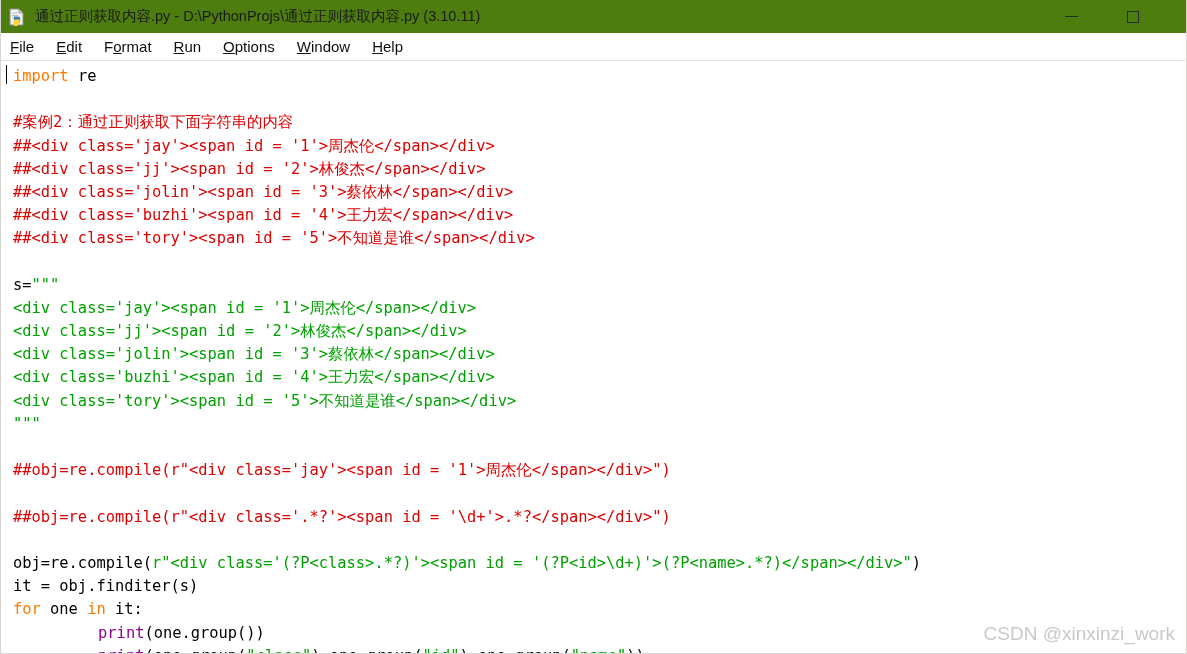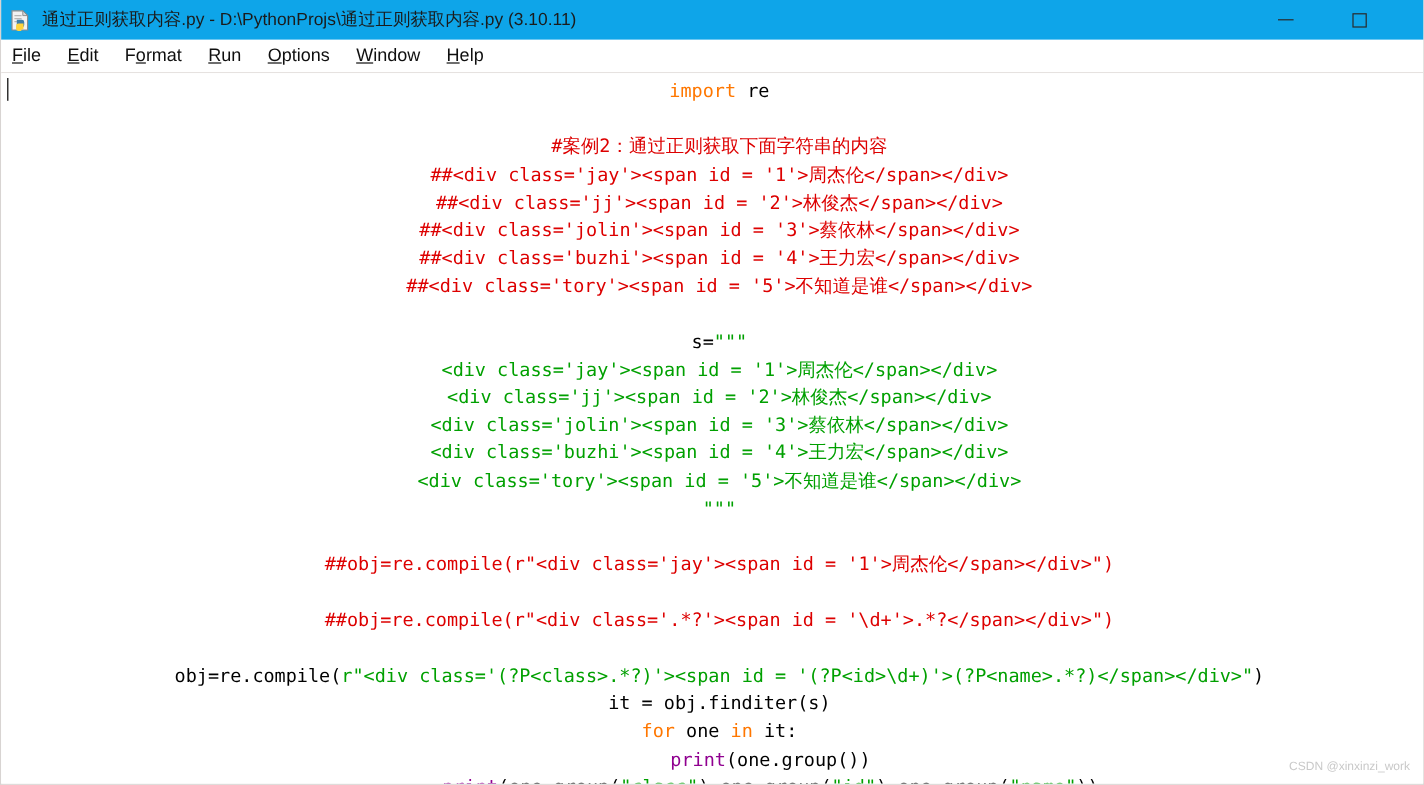--- a/index.html
+++ b/index.html
@@ -26,21 +26,21 @@
     flex-direction: column;
     border-left: 1px solid #d8d4d2;
     border-right: 1px solid #d8d4d2;
     border-bottom: 1px solid #d8d4d2;
   }
 
   
   #titlebar {
     height: 33px;
     min-height: 33px;
-    background: #0ea5e9;
+    background: #4d7c0f;
     display: flex;
     align-items: center;
     padding-left: 6px;
     box-sizing: border-box;
     position: relative;
   }
   #app-icon {
     width: 20px;
     height: 20px;
     position: relative;
@@ -101,21 +101,20 @@
 
   
   #editor {
     flex: 1 1 auto;
     background: #ffffff;
     position: relative;
     overflow: hidden;
     padding-left: 7px;
     padding-top: 2px;
     box-sizing: border-box;
-    text-align: center;
   }
   #code {
     font-family: "DejaVu Sans Mono", "Liberation Mono", monospace;
     font-size: 15.4px;
     line-height: 23.2px;
     white-space: pre;
     color: #000000;
     padding-left: 5px;
     padding-top: 2px;
   }
@@ -136,21 +135,21 @@
     height: 19px;
     background: #000000;
   }
 
   
   #watermark {
     position: absolute;
     right: 11px;
     bottom: 8px;
     font-family: "Liberation Sans", sans-serif;
-    font-size: 10px;
+    font-size: 19px;
     color: #c9c9c9;
     white-space: nowrap;
     user-select: none;
   }
 </style>
 </head>
 <body>
 
 <div id="window">
 

